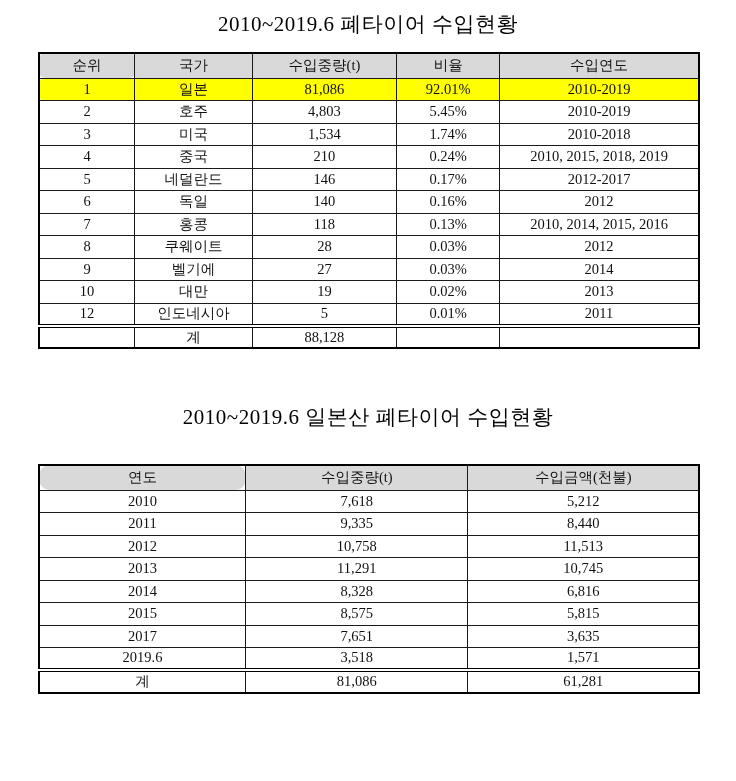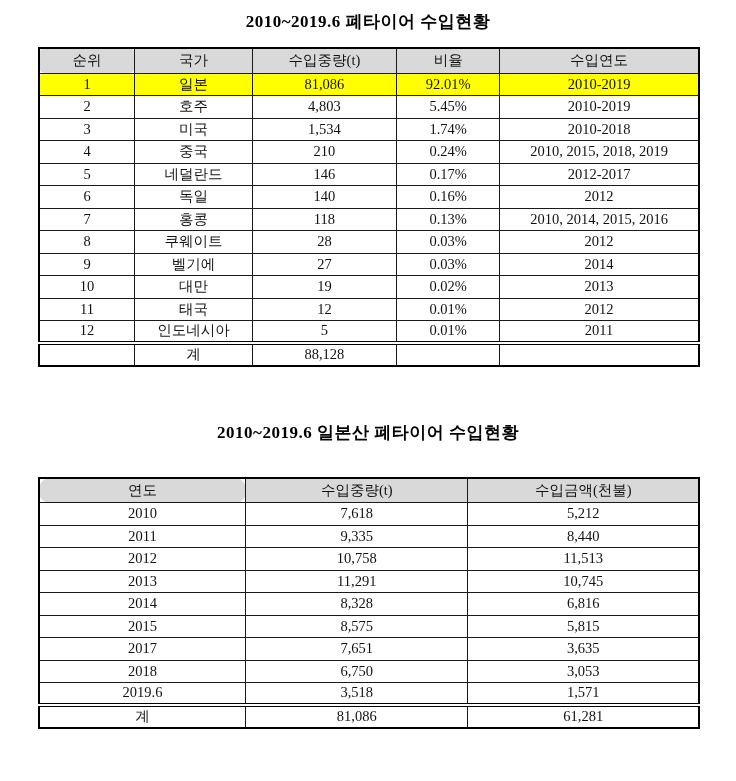--- a/index.html
+++ b/index.html
@@ -16,22 +16,22 @@
     color: var(--ink);
   }
   .page {
     width: 736px;
     height: 781px;
     background: #ffffff;
     overflow: hidden;
   }
   .tbl-title {
     text-align: center;
-    font-size: 17px;
-    font-weight: bold;
+    font-size: 21px;
+    font-weight: normal;
     letter-spacing: 0.5px;
     color: #000;
   }
   .sec1 .tbl-title { padding-top: 10px; margin-bottom: 14px; }
   .sec2 .tbl-title { padding-top: 54px; margin-bottom: 33px; }
   table.tbl {
     margin-left: 38px;
     width: 662px;
     border-collapse: collapse;
     border: 2px solid #000;
@@ -148,27 +148,20 @@
             <td>2014</td>
           </tr>
           <tr>
             <td>10</td>
             <td>대만</td>
             <td>19</td>
             <td>0.02%</td>
             <td>2013</td>
           </tr>
           <tr>
-            <td>11</td>
-            <td>태국</td>
-            <td>12</td>
-            <td>0.01%</td>
-            <td>2012</td>
-          </tr>
-          <tr>
             <td>12</td>
             <td>인도네시아</td>
             <td>5</td>
             <td>0.01%</td>
             <td>2011</td>
           </tr>
           <tr class="total">
             <td></td>
             <td>계</td>
             <td>88,128</td>
@@ -219,25 +212,20 @@
             <td>2015</td>
             <td>8,575</td>
             <td>5,815</td>
           </tr>
           <tr>
             <td>2017</td>
             <td>7,651</td>
             <td>3,635</td>
           </tr>
           <tr>
-            <td>2018</td>
-            <td>6,750</td>
-            <td>3,053</td>
-          </tr>
-          <tr>
             <td>2019.6</td>
             <td>3,518</td>
             <td>1,571</td>
           </tr>
           <tr class="total">
             <td>계</td>
             <td>81,086</td>
             <td>61,281</td>
           </tr>
         </tbody>

